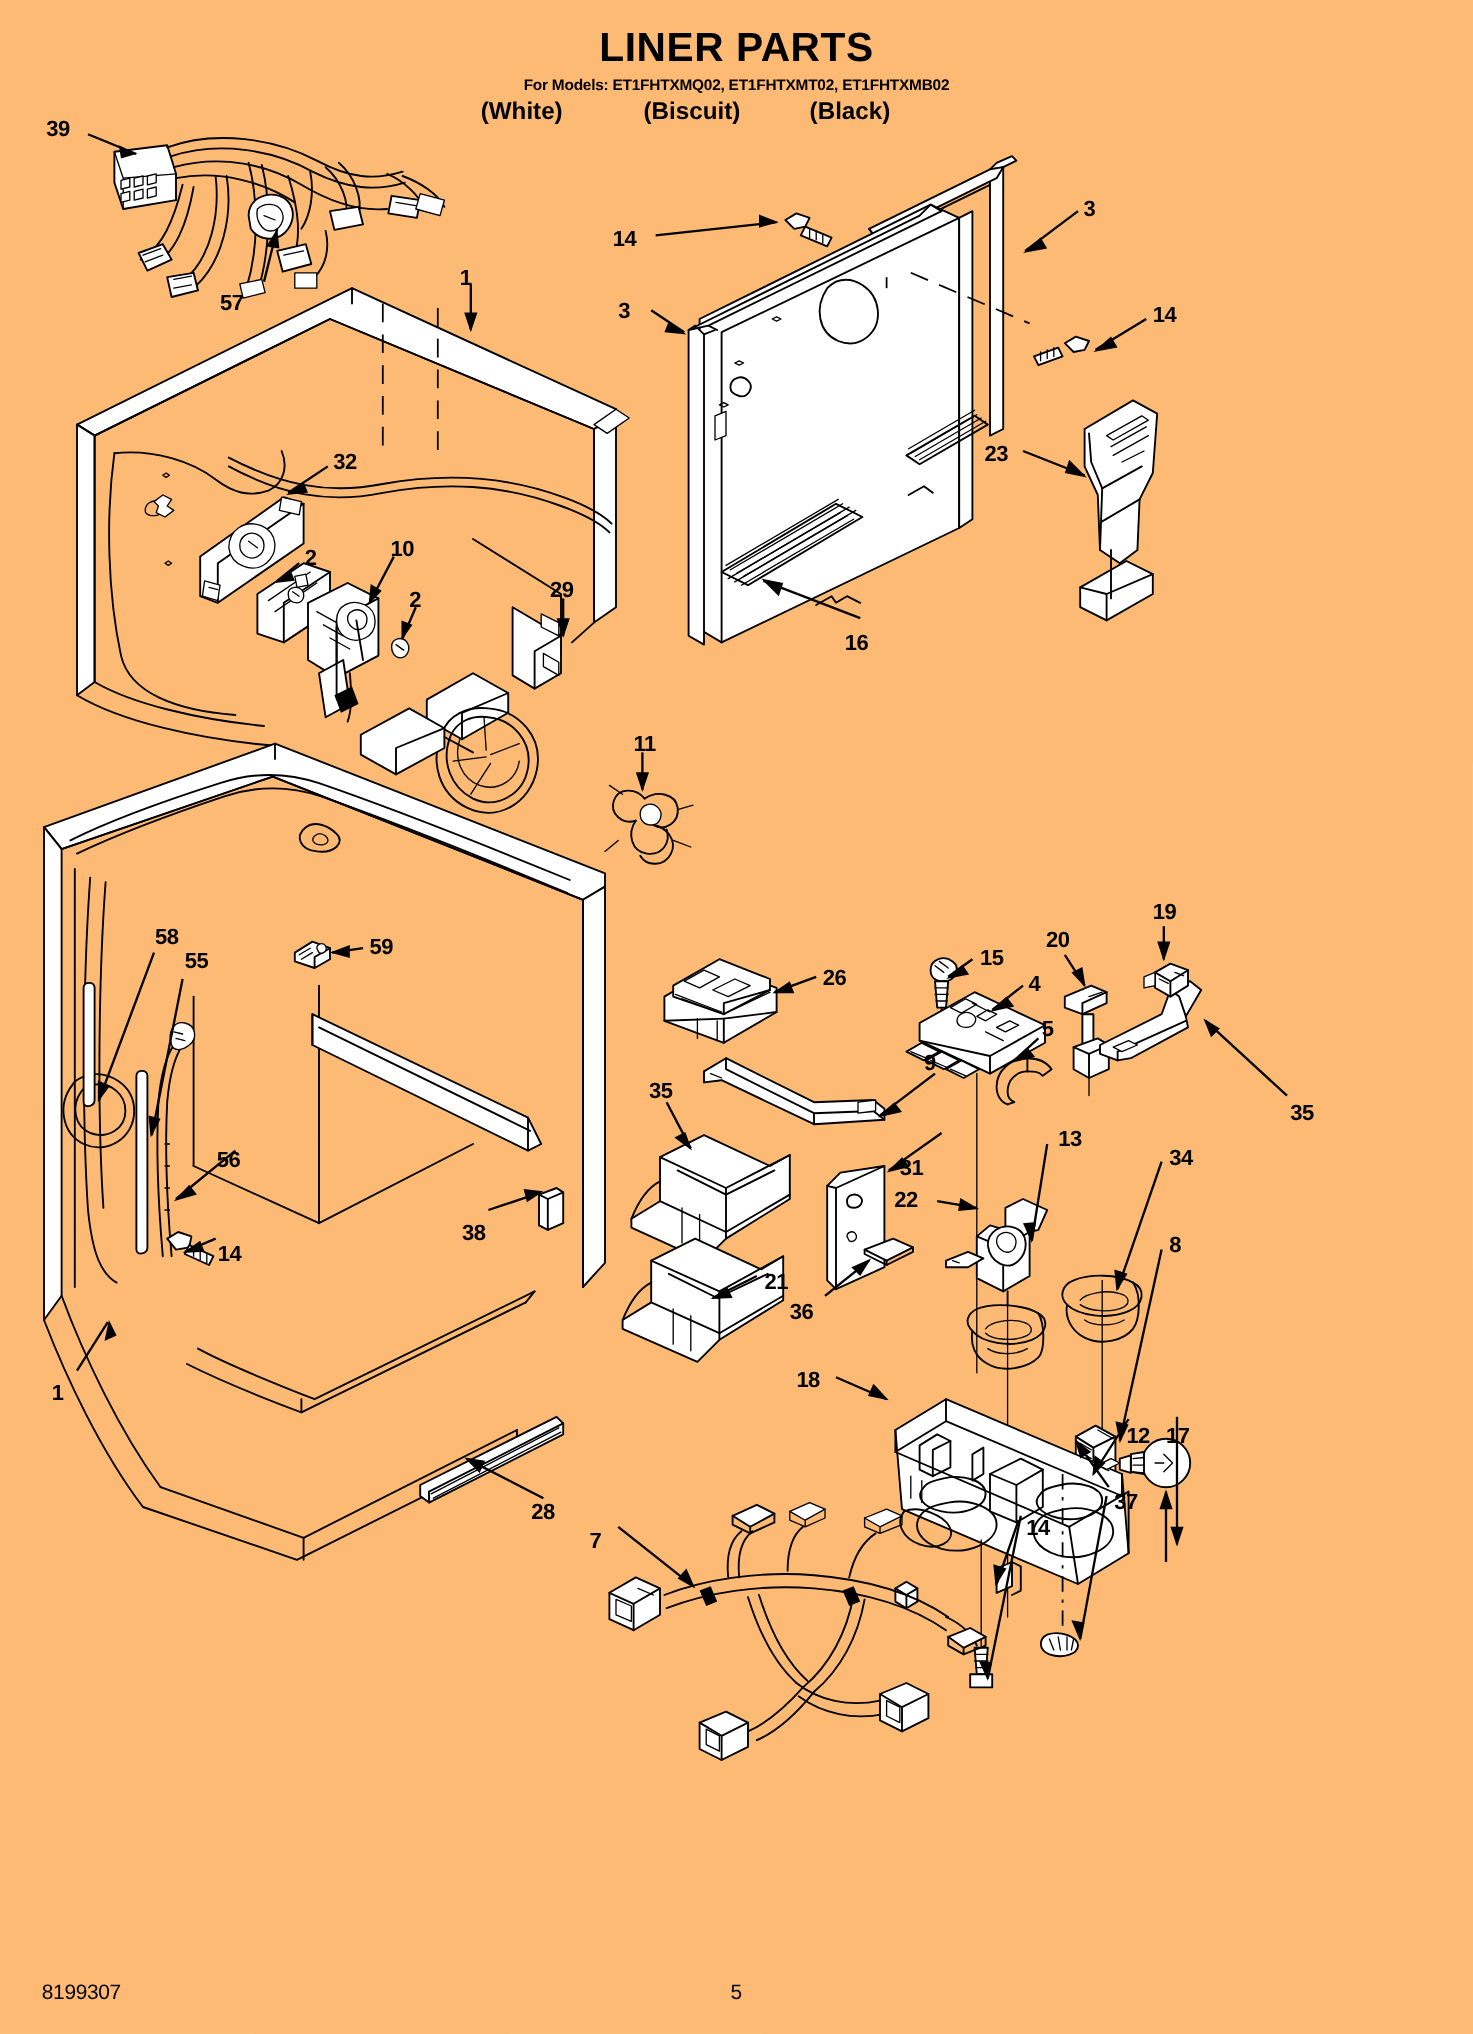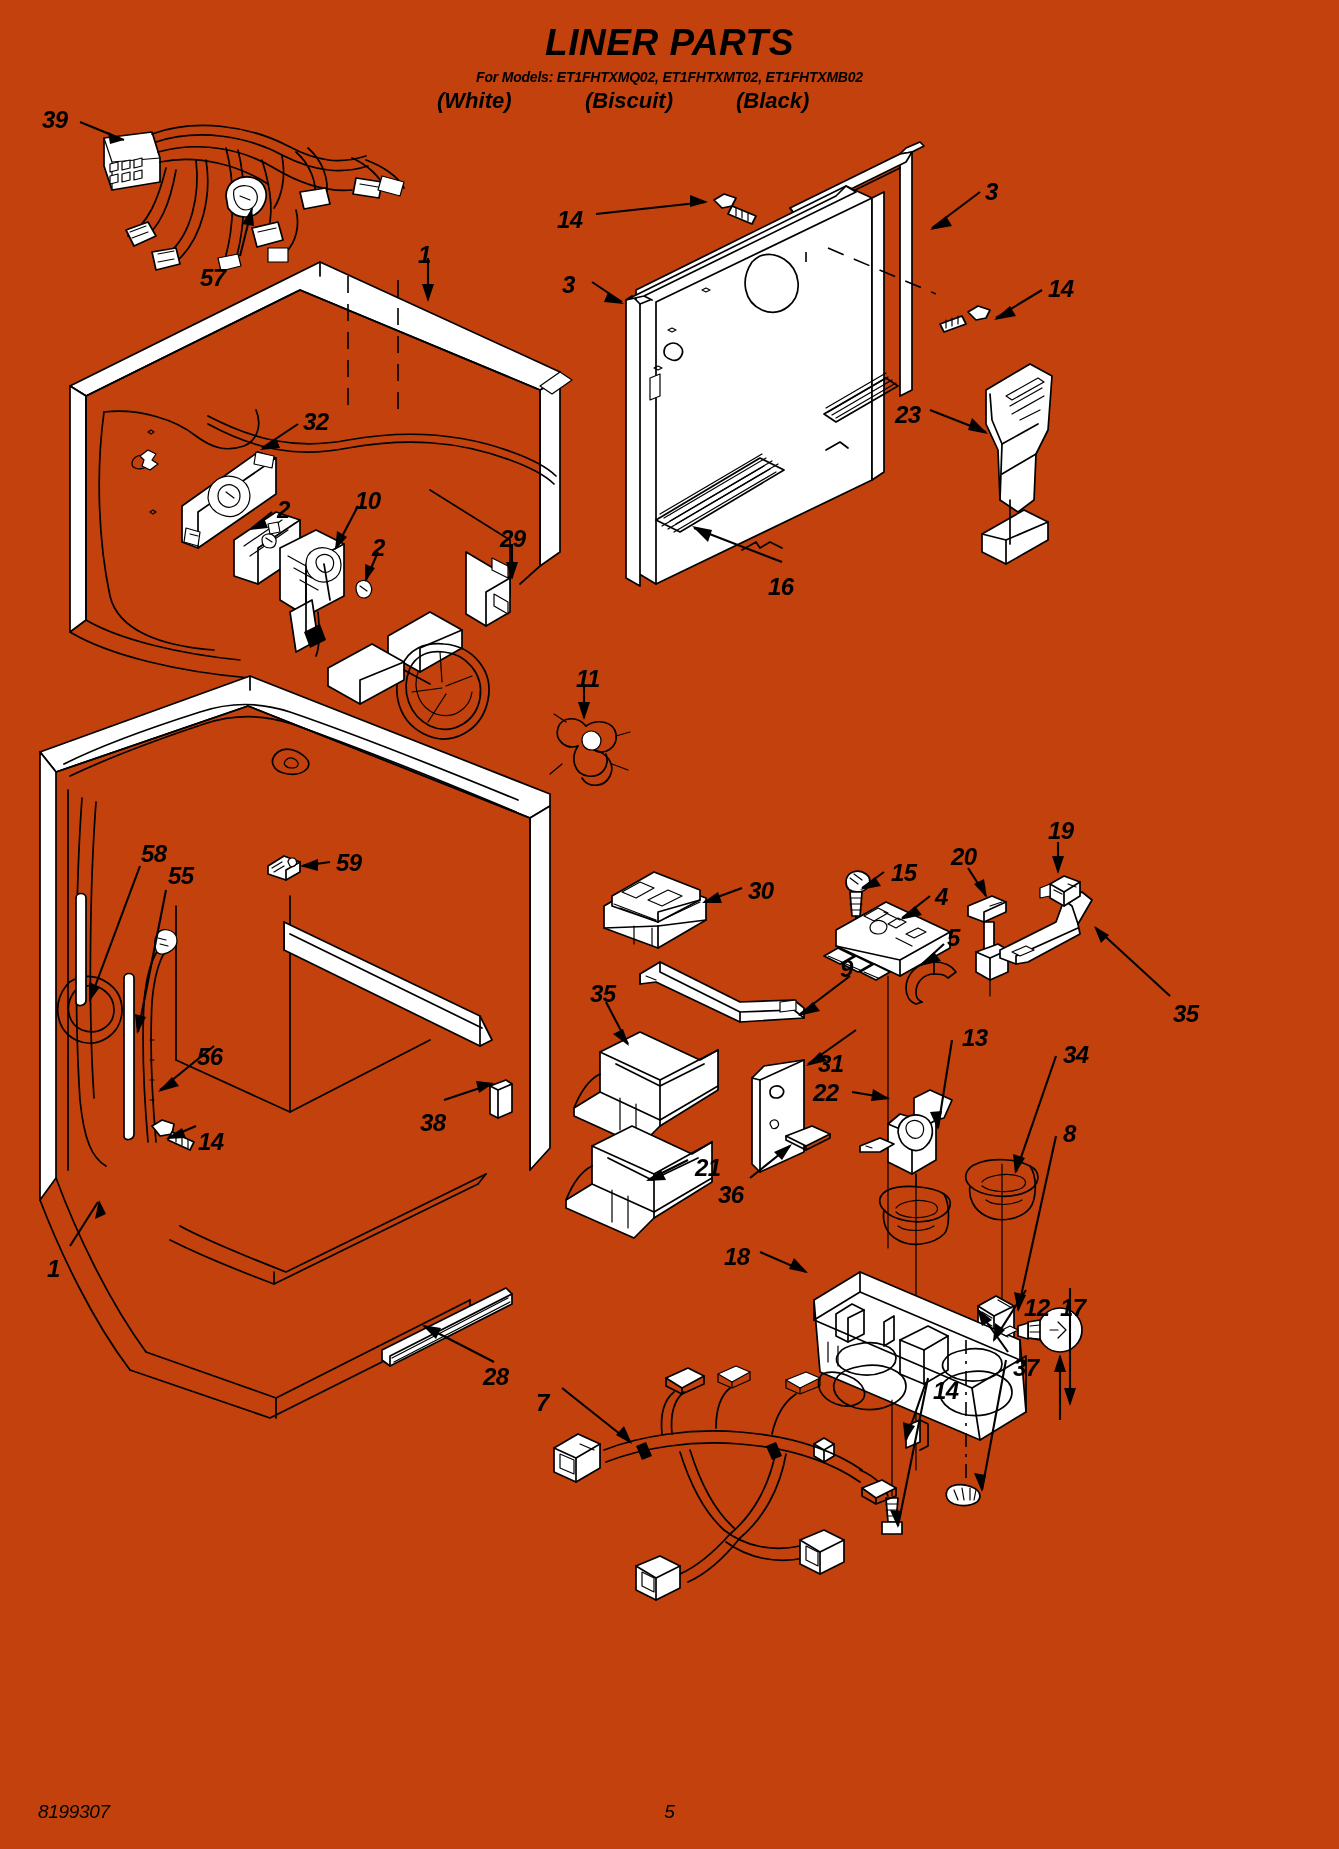--- a/index.html
+++ b/index.html
@@ -10,22 +10,21 @@
   body {
     width: 1339px;
     height: 1849px;
     font-family: "Liberation Sans", sans-serif;
     position: relative;
     overflow: hidden;
   }
   .page {
     position: absolute;
     inset: 0;
-    background: #c2410c;
-    font-style: italic;
+    background: #fdba74;
   }
   
   .header {
     position: absolute;
     top: 24px;
     left: 0;
     width: 100%;
     text-align: center;
   }
   .sheet-title {
@@ -98,21 +97,21 @@
   .fillw-t{ fill: #fff; stroke: #000; stroke-width: 1.2; stroke-linejoin: round; }
   .fillk{ fill: #000; stroke: none; }
   .dash { fill: none; stroke: #000; stroke-width: 1.6; stroke-dasharray: 17 11; }
   .dashd{ fill: none; stroke: #000; stroke-width: 1.6; stroke-dasharray: 14 7 3 7; }
   .lead { fill: none; stroke: #000; stroke-width: 2.1; stroke-linecap: butt; }
 
   
   .callout {
     position: absolute;
     font-family: "Liberation Sans", sans-serif;
-    font-size: 24px;
+    font-size: 20px;
     font-weight: bold;
     color: #000;
     line-height: 1;
     white-space: nowrap;
     letter-spacing: -0.5px;
   }
 </style>
 </head>
 <body>
 
@@ -831,21 +830,21 @@
     <div class="callout" style="left:355px; top:489px;">10</div>
     <div class="callout" style="left:372px; top:536px;">2</div>
     <div class="callout" style="left:500px; top:527px;">29</div>
     <div class="callout" style="left:576px; top:667px;">11</div>
     <div class="callout" style="left:557px; top:208px;">14</div>
     <div class="callout" style="left:985px; top:180px;">3</div>
     <div class="callout" style="left:562px; top:273px;">3</div>
     <div class="callout" style="left:1048px;top:277px;">14</div>
     <div class="callout" style="left:895px; top:403px;">23</div>
     <div class="callout" style="left:768px; top:575px;">16</div>
-    <div class="callout" style="left:748px; top:879px;">30</div>
+    <div class="callout" style="left:748px; top:879px;">26</div>
     <div class="callout" style="left:891px; top:861px;">15</div>
     <div class="callout" style="left:935px; top:885px;">4</div>
     <div class="callout" style="left:951px; top:845px;">20</div>
     <div class="callout" style="left:1048px;top:819px;">19</div>
     <div class="callout" style="left:840px; top:957px;">9</div>
     <div class="callout" style="left:947px; top:926px;">5</div>
     <div class="callout" style="left:1173px;top:1002px;">35</div>
     <div class="callout" style="left:590px; top:982px;">35</div>
     <div class="callout" style="left:818px; top:1052px;">31</div>
     <div class="callout" style="left:962px; top:1026px;">13</div>

